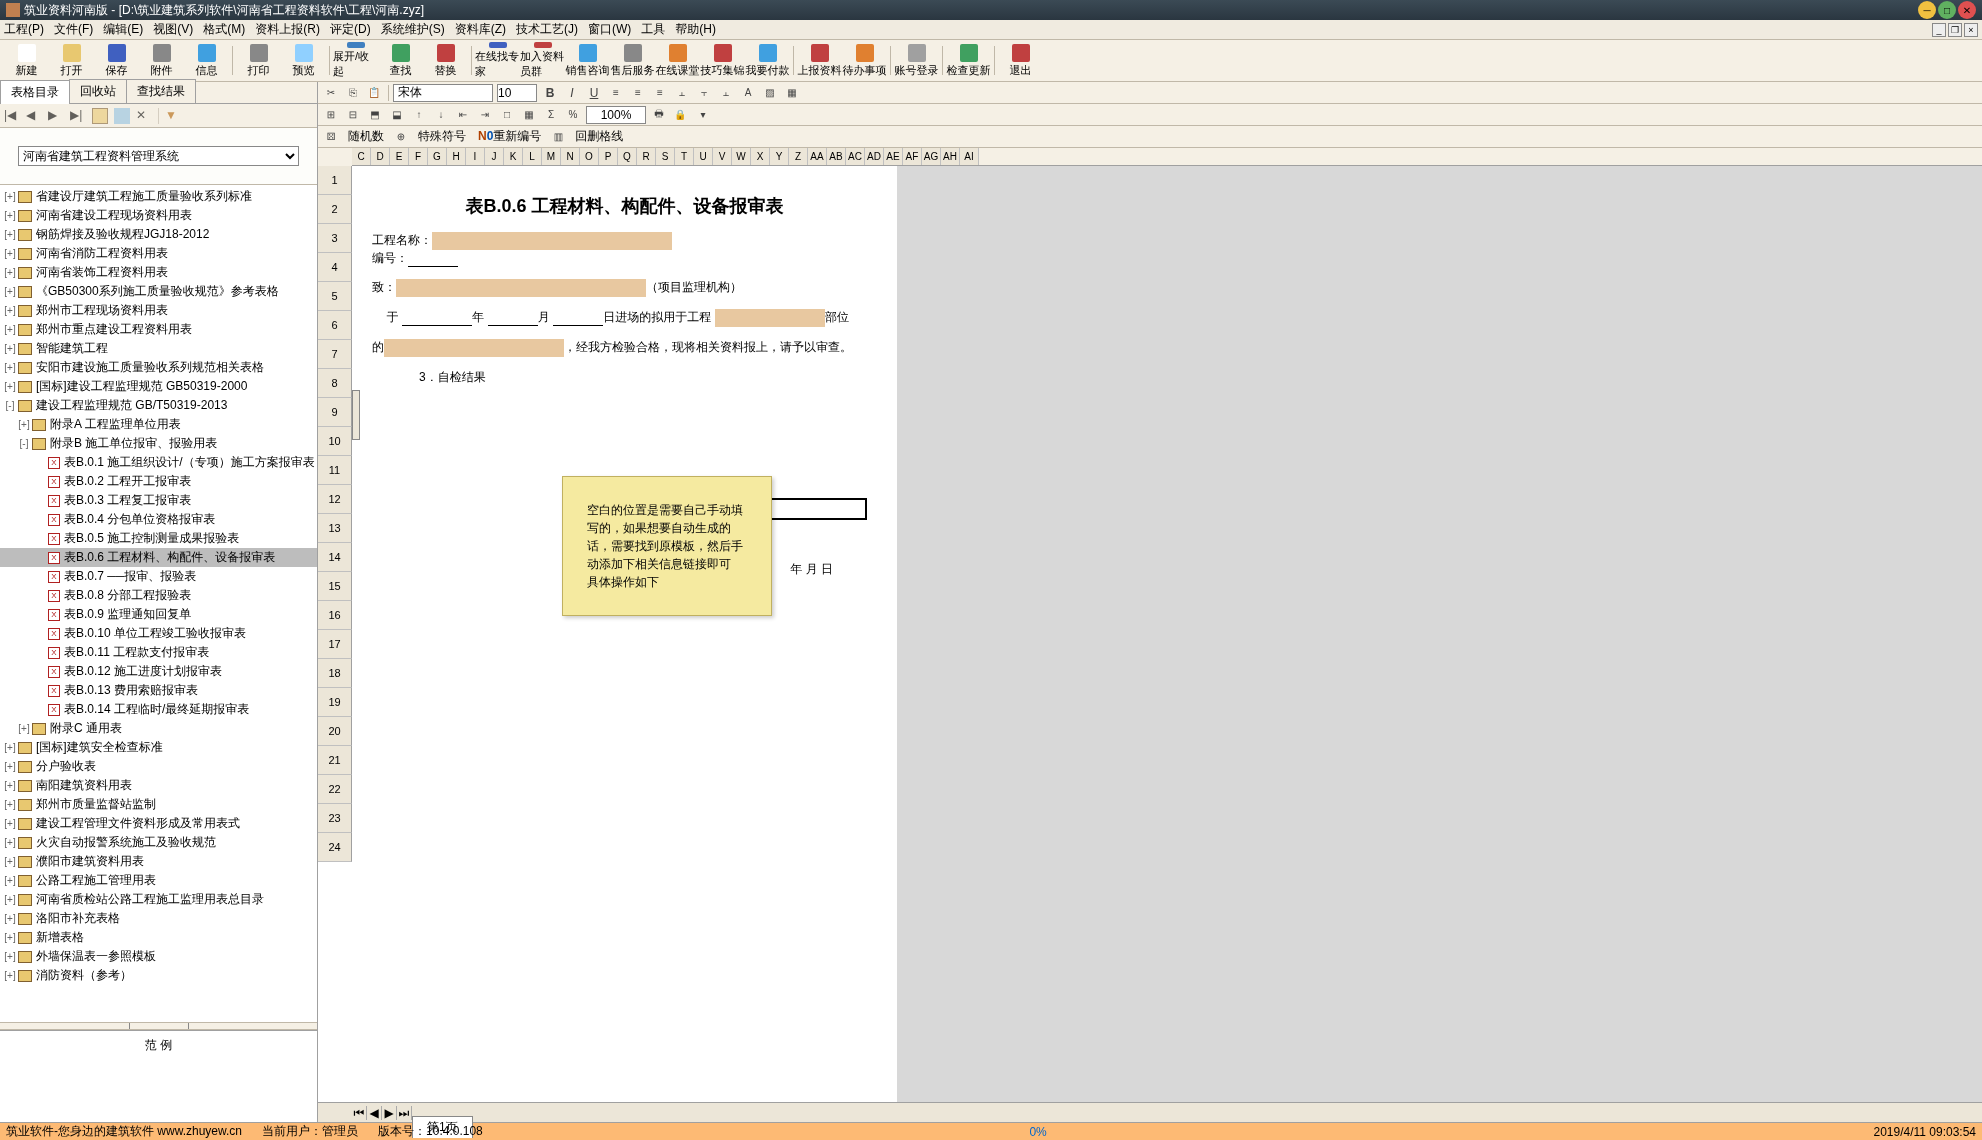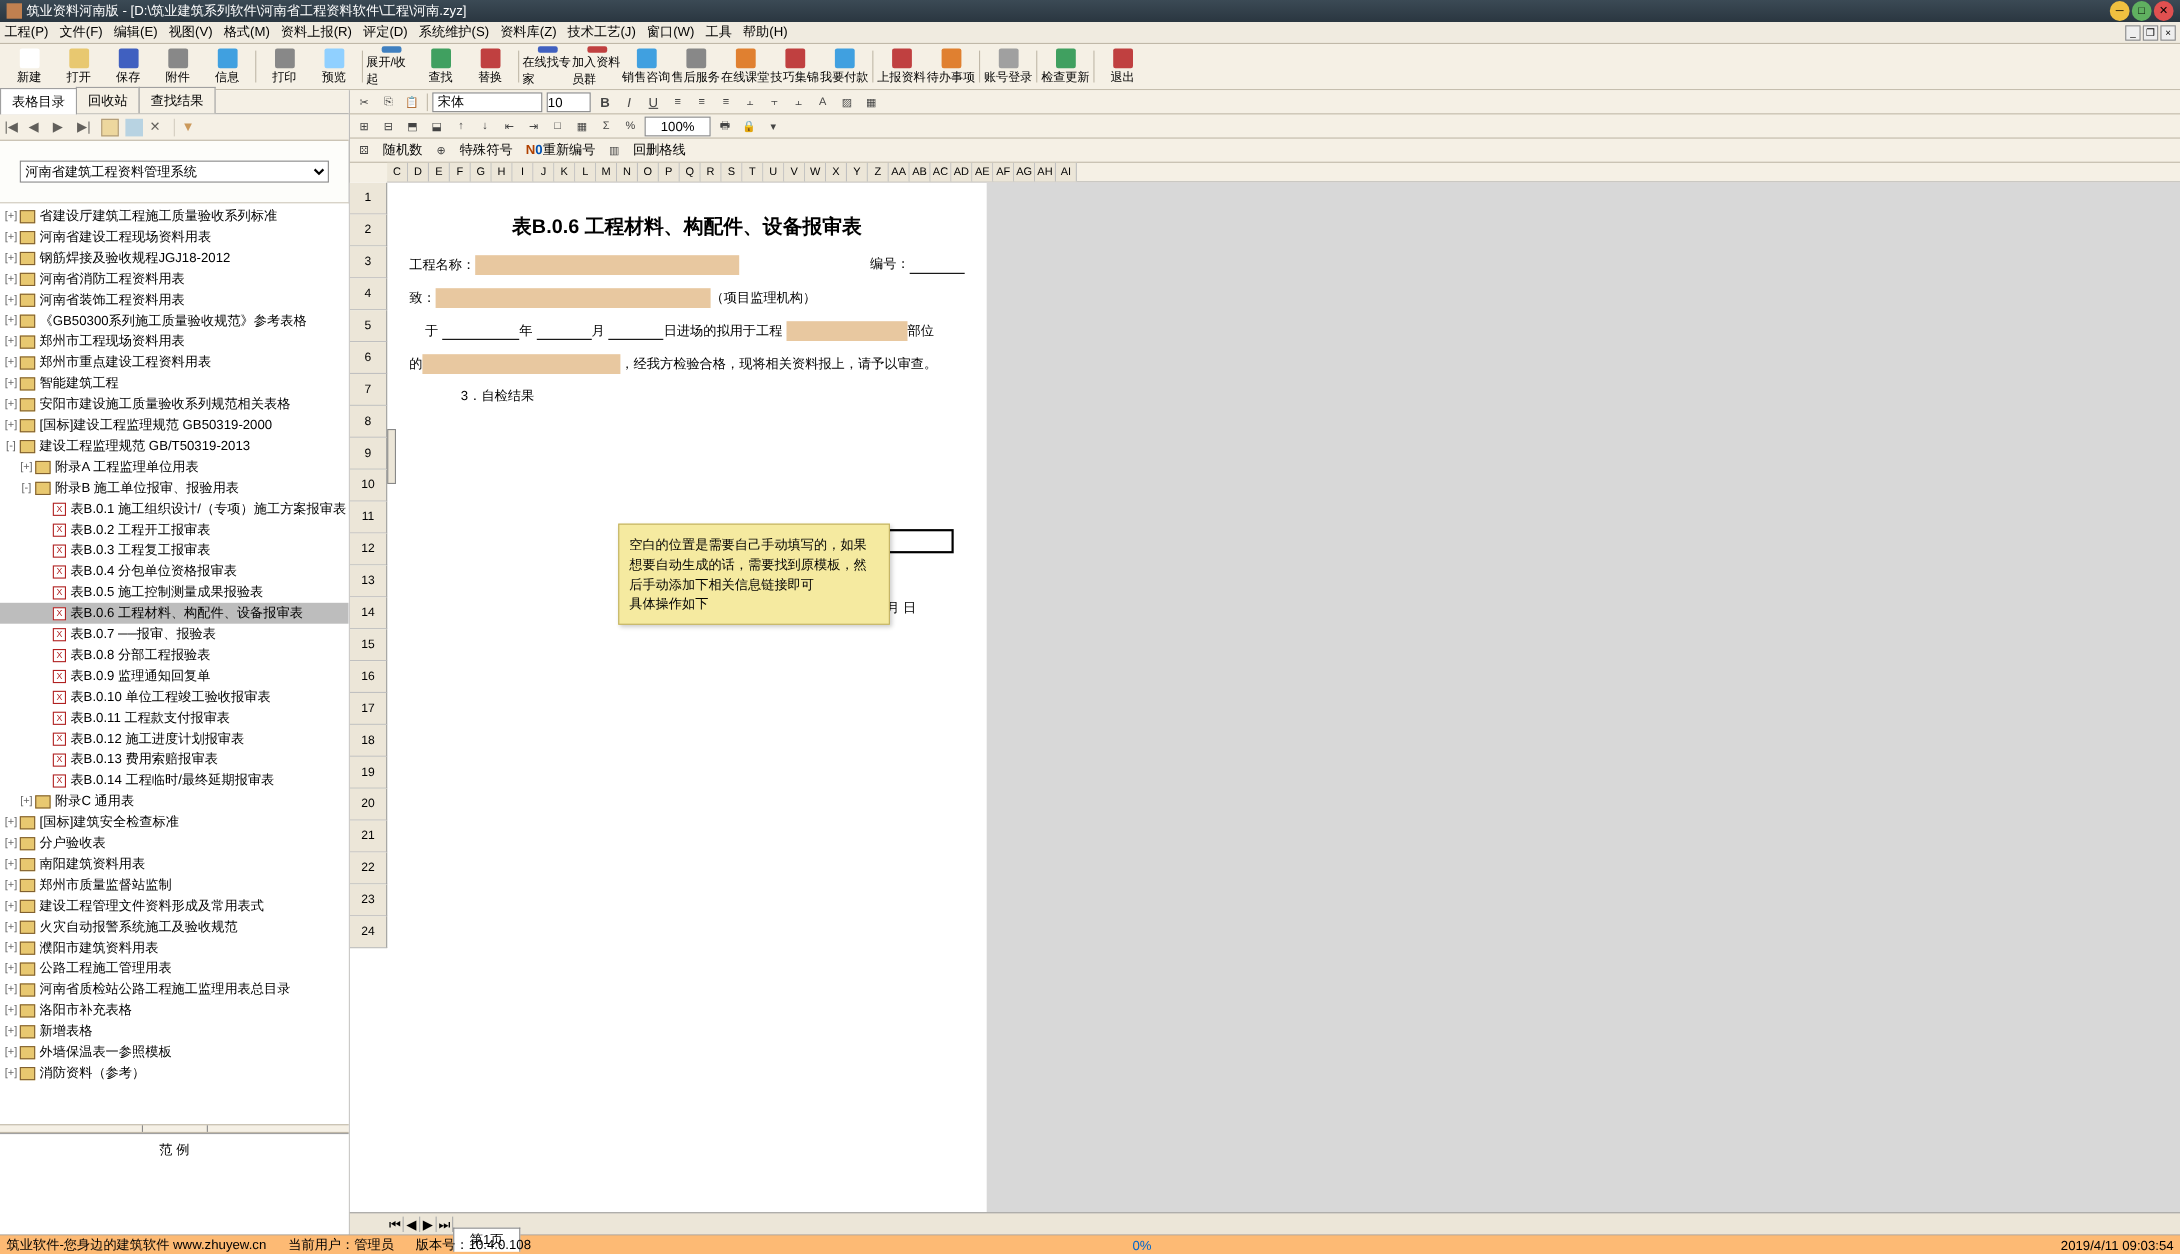--- a/index.html
+++ b/index.html
@@ -54,24 +54,24 @@
     .colhdr { height:18px; display:flex; border-bottom:1px solid #a0a0a0; margin-left:34px;}
     .colhdr div { width:19px; border-right:1px solid #c0c0c0; background:#ece6d8; text-align:center; font-size:10px; line-height:18px;}
 
     .sheet { flex:1; display:flex; overflow:auto; background:#fff;}
     .rownums { width:34px; }
     .rownums div { height:29px; border-bottom:1px solid #c0c0c0; border-right:1px solid #a0a0a0; background:#ece6d8; text-align:center; font-size:11px; line-height:29px;}
     .doccol { width:545px; position:relative;}
     .doccol .paper { position:absolute; left:0; top:0; width:545px; }
     .doccol .title { text-align:center; font-size:18px; font-weight:bold; padding:28px 0 8px;}
     .doccol .fill { display:inline-block; background:#e8c8a0; height:18px; vertical-align:middle;}
-    .doccol .line { padding:6px 20px; font-size:13px;}
+    .doccol .line { padding:6px 20px; font-size:13px;flex-direction:column;}
     .doccol .underline { display:inline-block; border-bottom:1px solid #000; height:16px; vertical-align:middle;}
     .docgrey { background:#d8d8d8; position:absolute;}
-    .note { position:absolute; width:247px; background:#f5eaa0; border:1px solid #c0b060; padding:9px; font-size:12px; line-height:1.5; box-shadow:2px 2px 4px rgba(0,0,0,.2);}
+    .note { position:absolute; width:210px; background:#f5eaa0; border:1px solid #c0b060; padding:24px; font-size:12px; line-height:1.5; box-shadow:2px 2px 4px rgba(0,0,0,.2);}
     .selcell { position:absolute; border:2px solid #000; background:#fff;}
     .restcol { flex:1; background:#d8d8d8;}
     .collapse-handle { position:absolute; left:352px; top:390px; width:8px; height:50px; background:#ece6d8; border:1px solid #888; z-index:5;}
 
     .pagetabs { height:20px; border-top:1px solid #a0a0a0; display:flex; align-items:center; background:#ece6d8; padding-left:34px;}
     .pagetabs .nav{ width:15px; text-align:center; border-right:1px solid #aaa;}
     .pagetabs .pt{ padding:2px 14px; background:#fff; border:1px solid #888; border-bottom:none;margin-top:28px;}
 
     .statusbar { height:18px; border-top:1px solid #a0a0a0; background:#fdba74; display:flex; align-items:center; padding:0 6px; font-size:11px;}
     .statusbar .sseg { margin-right:20px; }

